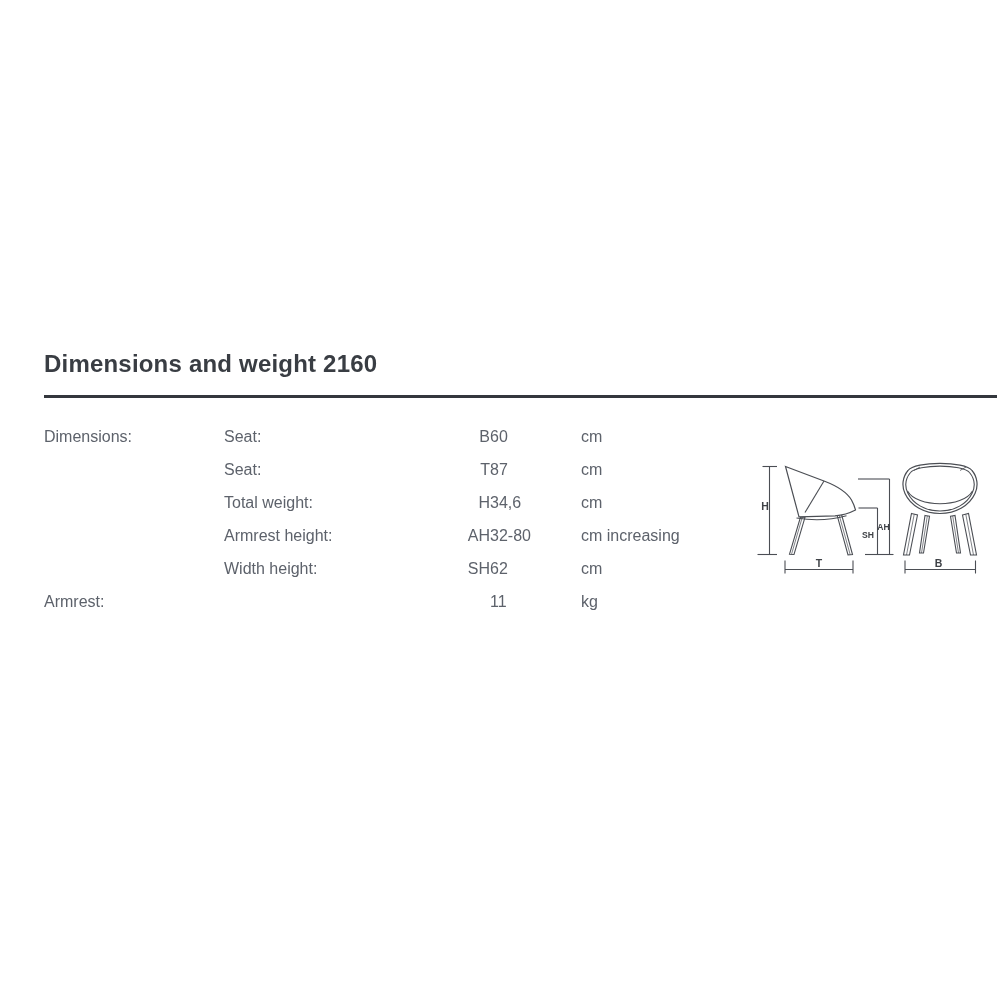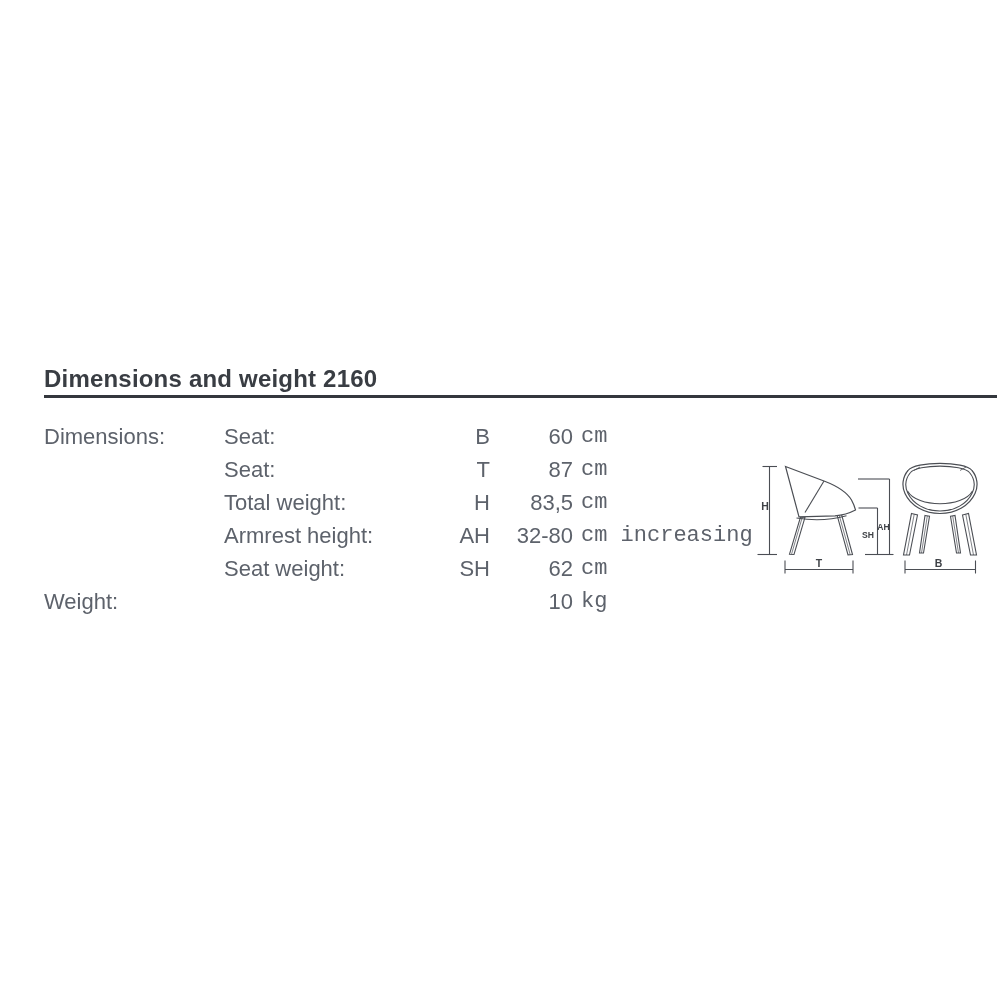--- a/index.html
+++ b/index.html
@@ -1,38 +1,38 @@
 <!DOCTYPE html>
 <html><head>
 <meta charset="utf-8">
 <style>
   html,body{margin:0;padding:0;}
   body{
     width:1000px;height:1000px;position:relative;background:#ffffff;
     font-family:"Liberation Sans",sans-serif;overflow:hidden;
   }
   .title{
-    position:absolute;left:44px;top:367px;margin:0;
+    position:absolute;left:44px;top:352px;margin:0;
     font-size:24px;line-height:24px;font-weight:bold;color:#393d43;
     letter-spacing:0.2px;white-space:nowrap;
   }
   .rule{
     position:absolute;left:44px;top:395px;width:953px;height:3px;background:#34373d;
   }
   .spec-grid{
     position:absolute;left:44px;top:420px;
     display:grid;grid-template-columns:180px 230px 36px 83px auto;
-    font-size:22px;line-height:33px;color:#5d626b;white-space:nowrap;
+    font-size:16px;line-height:33px;color:#5d626b;white-space:nowrap;
   }
   .row{display:contents;}
   .c-group{grid-column:1;}
   .c-label{grid-column:2;}
   .c-sym{grid-column:3;text-align:right;}
-  .c-val{grid-column:4;text-align:right;}
-  .c-unit{grid-column:5;padding-left:8px;font-family:Liberation Mono, monospace;}
+  .c-val{grid-column:4;}
+  .c-unit{grid-column:5;padding-left:8px;}
   .diagram{
     position:absolute;left:753px;top:446px;width:246px;height:132px;
   }
   .diagram text{
     font-family:"Liberation Sans",sans-serif;font-weight:bold;fill:#3f4247;
   }
 </style>
 </head>
 <body>
 
@@ -53,42 +53,42 @@
       <span class="c-group"></span>
       <span class="c-label">Seat:</span>
       <span class="c-sym">T</span>
       <span class="c-val">87</span>
       <span class="c-unit">cm</span>
     </div>
     <div class="row">
       <span class="c-group"></span>
       <span class="c-label">Total weight:</span>
       <span class="c-sym">H</span>
-      <span class="c-val">83,5</span>
+      <span class="c-val">34,6</span>
       <span class="c-unit">cm</span>
     </div>
     <div class="row">
       <span class="c-group"></span>
       <span class="c-label">Armrest height:</span>
       <span class="c-sym">AH</span>
       <span class="c-val">32-80</span>
       <span class="c-unit">cm increasing</span>
     </div>
     <div class="row">
       <span class="c-group"></span>
-      <span class="c-label">Seat weight:</span>
+      <span class="c-label">Width height:</span>
       <span class="c-sym">SH</span>
       <span class="c-val">62</span>
       <span class="c-unit">cm</span>
     </div>
     <div class="row">
-      <span class="c-group">Weight:</span>
+      <span class="c-group">Armrest:</span>
       <span class="c-label"></span>
       <span class="c-sym"></span>
-      <span class="c-val">10</span>
+      <span class="c-val">11</span>
       <span class="c-unit">kg</span>
     </div>
   </div>
 
   <svg class="diagram" viewBox="753 446 246 132" stroke="#4b4e54" fill="none" stroke-width="1.1">
 
     <g>
 
       <path fill="#ffffff" d="M800.5,517 L805,517.3 L794,554.5 L789.5,554.2 Z"></path>
       <path stroke-width="0.7" d="M802.3,517.2 L791.5,554.3"></path>

